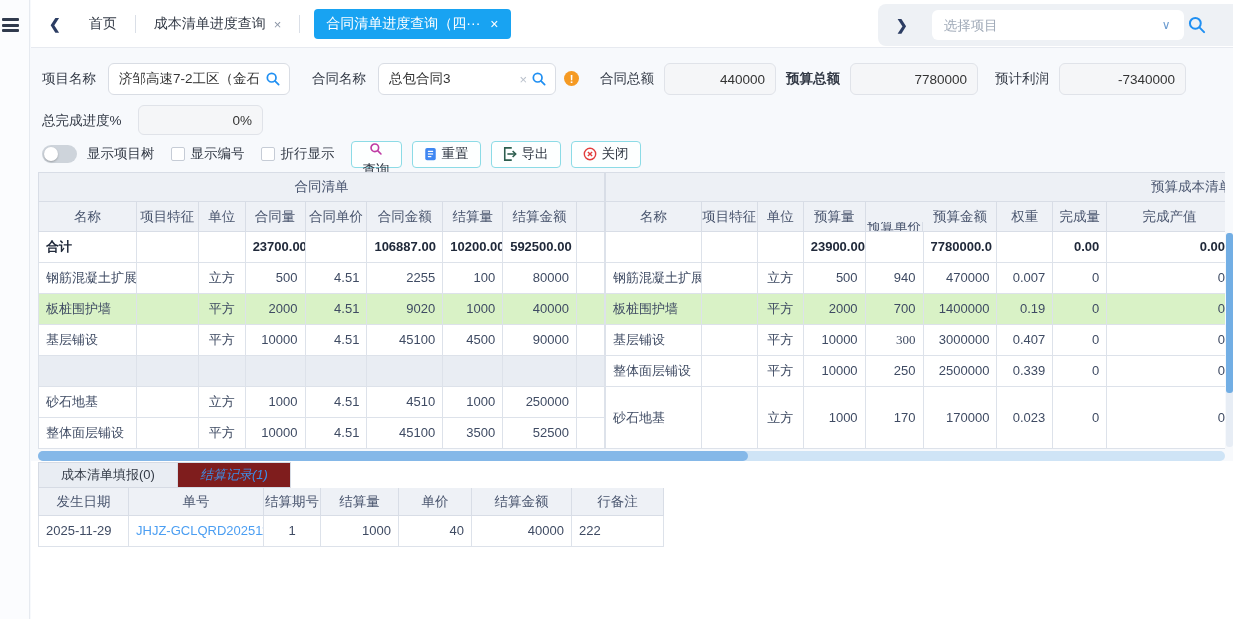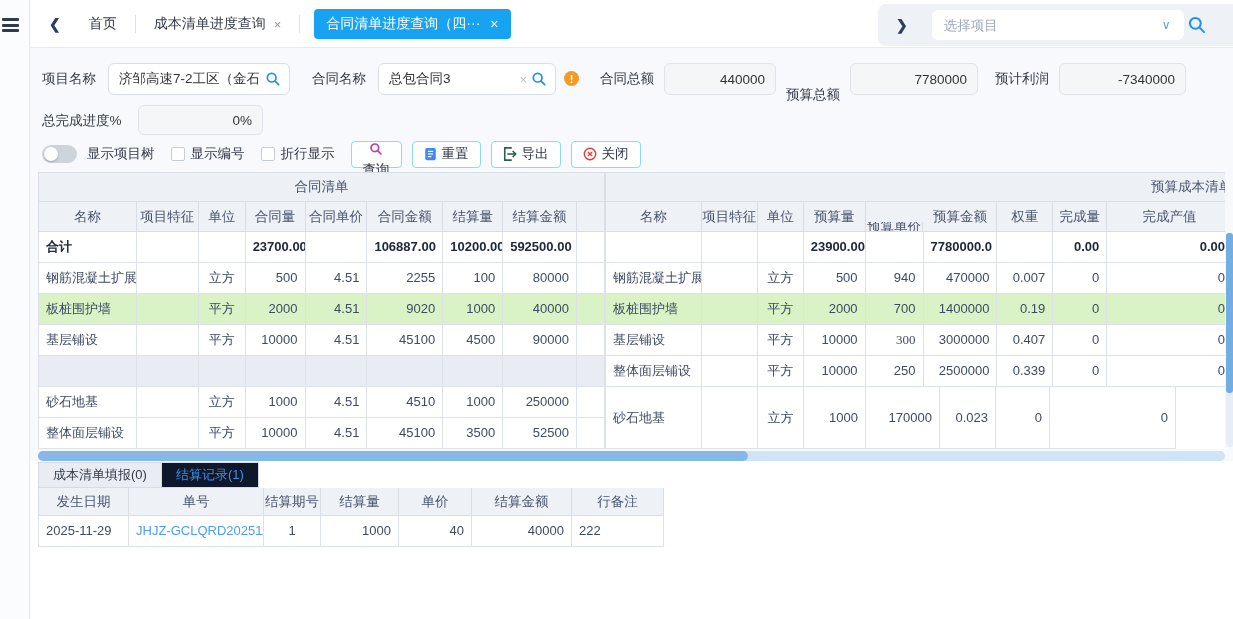--- a/index.html
+++ b/index.html
@@ -62,23 +62,23 @@
 
   
   .vscroll-track { left:1226px; top:233px; width:7px; height:214px; background:#e7edf5; border-radius:3px; }
   .vscroll-thumb { left:1226px; top:233px; width:7px; height:160px; background:#72aee4; border-radius:3px; }
   .hscroll-track { left:38px; top:451px; width:1187px; height:10px; background:#cfe4f6; border-radius:5px; }
   .hscroll-thumb { left:38px; top:451px; width:710px; height:10px; background:#85b8e8; border-radius:5px; cursor:pointer; }
 
   
   .bottom-bg { left:31px; top:461px; width:1202px; height:158px; background:#ffffff; }
   .btabs { left:38px; top:462px; height:26px; display:flex; }
-  .btab { height:26px; padding:0 14px; display:flex; align-items:center; font-size:13px; border:1px solid #d6dbe4; cursor:pointer; }
+  .btab { height:26px; padding:0 22px; display:flex; align-items:center; font-size:13px; border:1px solid #d6dbe4; cursor:pointer; }
   .btab.inactive { background:#e9edf3; color:#333a46; }
-  .btab.active { background:#0f172a; color:#3d8fe8; border-left:none; }
+  .btab.active { background:#7f1d1d; color:#3d8fe8; border-left:none;font-style:italic; }
   .btable { left:38px; top:488px; }
   .btable .td { height:31px; }
 
   svg { display:block; }
 </style>
 </head>
 <body>
 
 <div class="abs left-strip"></div>
 <div class="abs hamburger">
@@ -136,21 +136,21 @@
         <circle cx="10" cy="10" r="6.5" fill="none" stroke="currentColor" stroke-width="2.6"></circle>
         <line x1="15.2" y1="15.2" x2="20.5" y2="20.5" stroke="currentColor" stroke-width="2.6" stroke-linecap="round"></line>
       </svg>
   </span>
 </div>
 <div class="abs warn-ic" style="left:564px;top:71px;">!</div>
 <div class="abs f-label" style="left:600px;top:62px;">合同总额</div>
 <div class="ro-input" style="left:664px;top:63px;width:112px;">
   <input readonly="" value="440000" style="">
 </div>
-<div class="abs f-label" style="left:786px;top:78px;">预算总额</div>
+<div class="abs f-label" style="left:786px;top:62px;font-weight:bold;">预算总额</div>
 <div class="ro-input" style="left:850px;top:63px;width:128px;">
   <input readonly="" value="7780000" style="">
 </div>
 <div class="abs f-label" style="left:995px;top:62px;">预计利润</div>
 <div class="ro-input" style="left:1059px;top:63px;width:127px;">
   <input readonly="" value="-7340000" style="">
 </div>
 
 <div class="abs f-label" style="left:42px;top:104px;">总完成进度%</div>
 <div class="ro-input" style="left:138px;top:105px;width:125px;height:30px;">
@@ -374,20 +374,21 @@
           <div class="td a-r" style="width: 74px;">2500000</div>
           <div class="td a-r" style="width: 56px;">0.339</div>
           <div class="td a-r" style="width: 54px;">0</div>
           <div class="td a-r" style="width: 126px;">0</div>
         </div>
         <div class="tr tall">
           <div class="td a-l" style="width: 96px;">砂石地基</div>
           <div class="td a-l" style="width: 56px;"></div>
           <div class="td a-c" style="width: 46px;">立方</div>
           <div class="td a-r" style="width: 62px;">1000</div>
+          <div class="td a-r" style="width: 58px;">170</div>
           <div class="td a-r" style="width: 74px;">170000</div>
           <div class="td a-r" style="width: 56px;">0.023</div>
           <div class="td a-r" style="width: 54px;">0</div>
           <div class="td a-r" style="width: 126px;">0</div>
         </div>
       </div>
   </div>
 </div>
 <div class="abs vscroll-track"></div>
 <div class="abs vscroll-thumb"></div>

